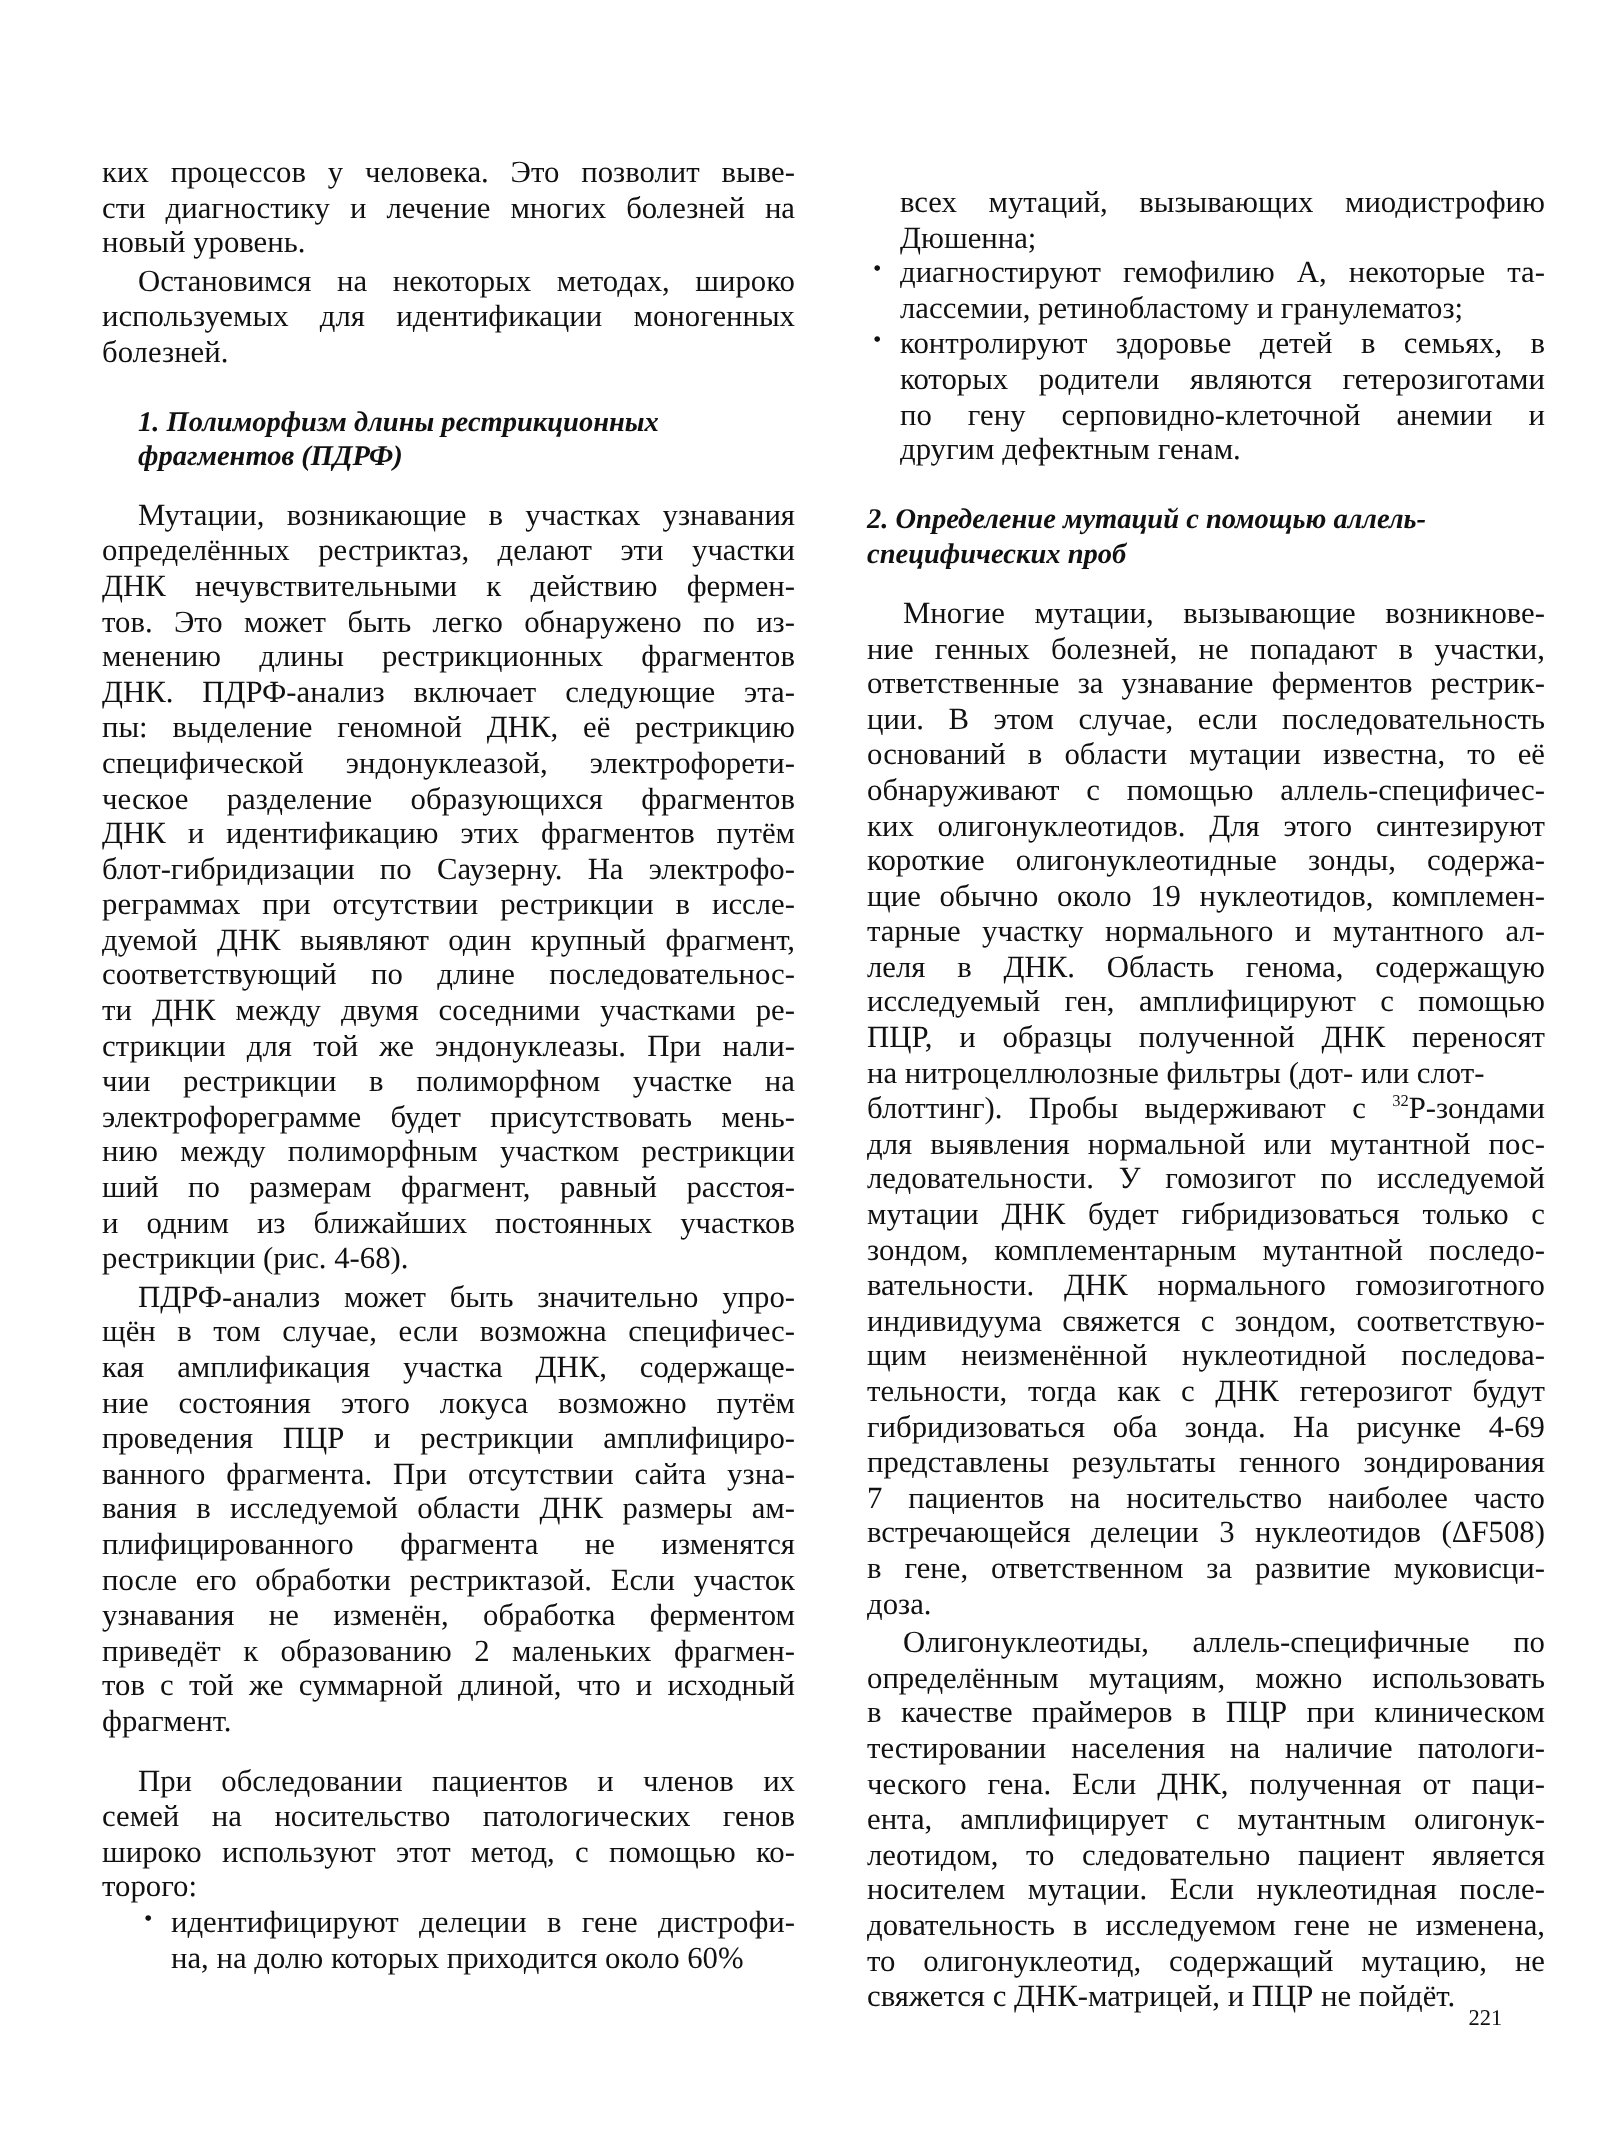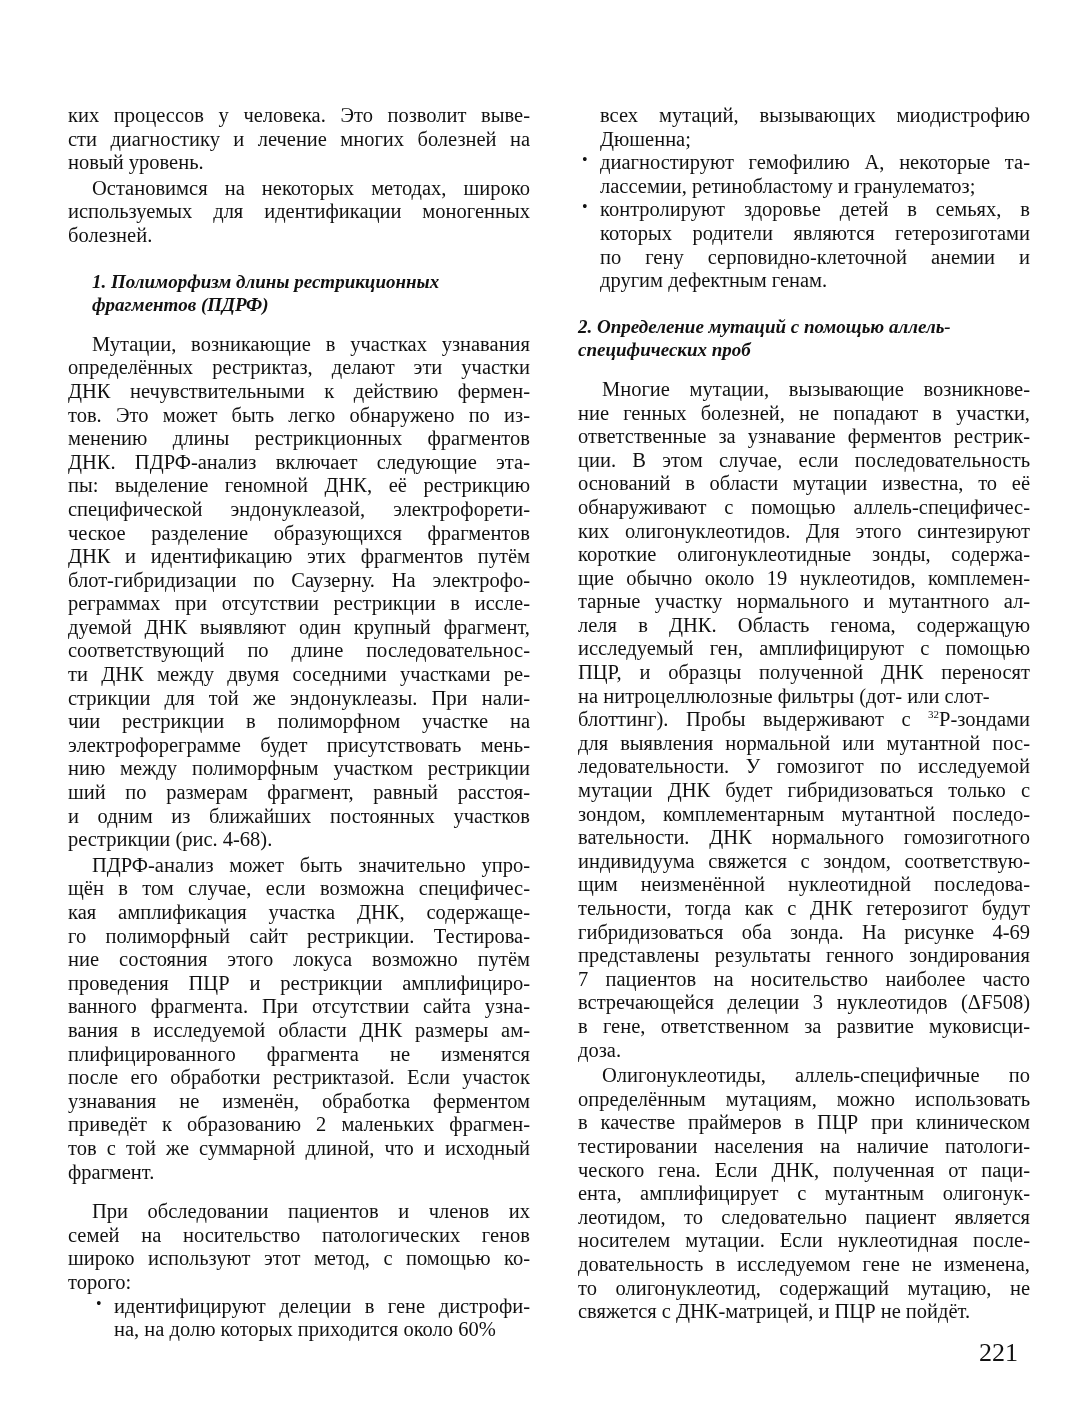--- a/index.html
+++ b/index.html
@@ -1,30 +1,30 @@
 <!DOCTYPE html>
 <html><head>
 <meta charset="utf-8">
 <style>
   html, body { margin: 0; padding: 0; background: #ffffff; }
   body { width: 1077px; height: 1420px; position: relative; overflow: hidden;
          font-family: "Liberation Serif", "DejaVu Serif", serif; color: #111; }
   .col { position: absolute; top: 104px; width: 462px; }
   .col-left { left: 68px; }
-  .col-right { left: 578px; width: 452px; }
+  .col-right { left: 578px; width: 452px; margin-top: 20px; }
   .line { display: block; font-size: 20.5px; line-height: 23.6px; height: 23.6px;
           white-space: nowrap; text-align: justify; text-align-last: justify; }
   .line.last { text-align-last: left; }
   .line.indent { padding-left: 24px; }
   .bullet-line { padding-left: 22px; position: relative; }
   .bullet-line .dot { position: absolute; left: 4px; }
   .heading { display: block; font-size: 19px; line-height: 23.6px; height: 23.6px;
              font-weight: bold; font-style: italic; white-space: nowrap; }
   sup { font-size: 11px; line-height: 0; vertical-align: 8px; }
-  .page-number { position: absolute; left: 979px; top: 1338px; font-size: 26px; }
+  .page-number { position: absolute; left: 979px; top: 1338px; font-size: 15px; }
 </style>
 </head>
 <body>
 
 <div class="col col-left">
   <div>
       <span class="line">ких процессов у человека. Это позволит выве-</span>
       <span class="line">сти диагностику и лечение многих болезней на</span>
       <span class="line last">новый уровень.</span>
     </div>
@@ -58,21 +58,20 @@
       <span class="line">электрофореграмме будет присутствовать мень-</span>
       <span class="line">нию между полиморфным участком рестрикции</span>
       <span class="line">ший по размерам фрагмент, равный расстоя-</span>
       <span class="line">и одним из ближайших постоянных участков</span>
       <span class="line last">рестрикции (рис. 4-68).</span>
     </div>
   <div style="margin-top:2px">
       <span class="line indent">ПДРФ-анализ может быть значительно упро-</span>
       <span class="line">щён в том случае, если возможна специфичес-</span>
       <span class="line">кая амплификация участка ДНК, содержаще-</span>
-      <span class="line">го полиморфный сайт рестрикции. Тестирова-</span>
       <span class="line">ние состояния этого локуса возможно путём</span>
       <span class="line">проведения ПЦР и рестрикции амплифициро-</span>
       <span class="line">ванного фрагмента. При отсутствии сайта узна-</span>
       <span class="line">вания в исследуемой области ДНК размеры ам-</span>
       <span class="line">плифицированного фрагмента не изменятся</span>
       <span class="line">после его обработки рестриктазой. Если участок</span>
       <span class="line">узнавания не изменён, обработка ферментом</span>
       <span class="line">приведёт к образованию 2 маленьких фрагмен-</span>
       <span class="line">тов с той же суммарной длиной, что и исходный</span>
       <span class="line last">фрагмент.</span>

